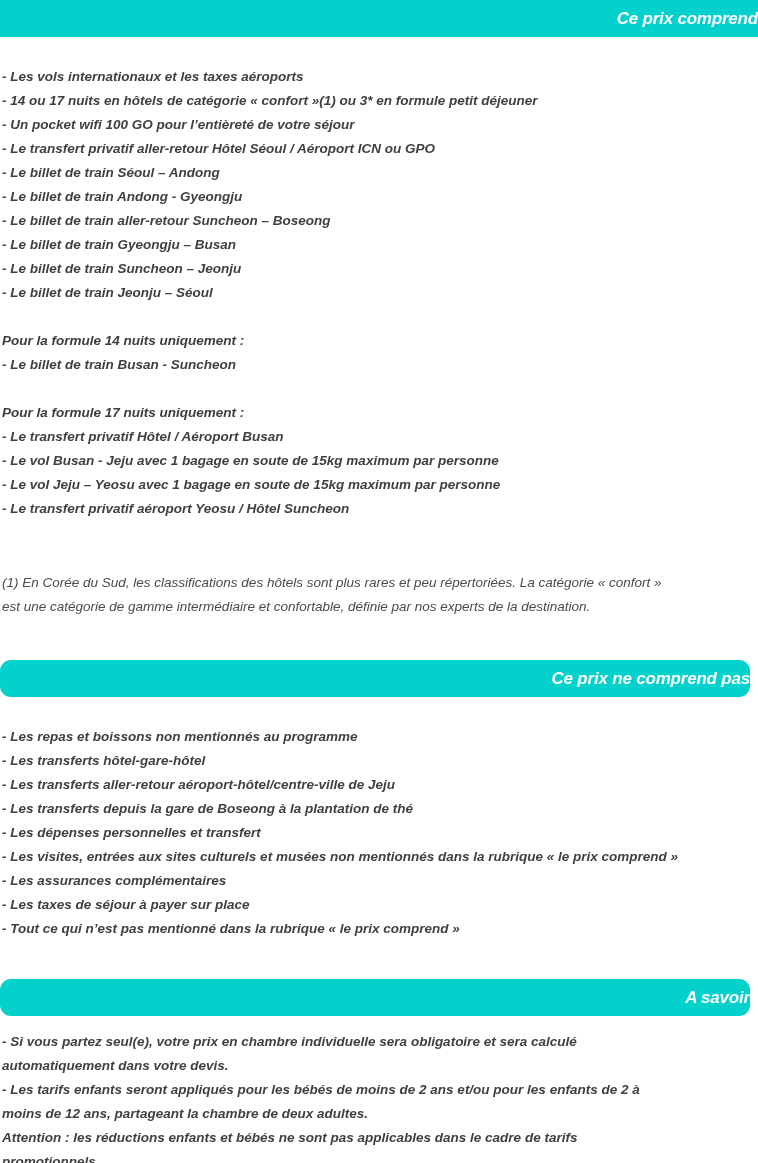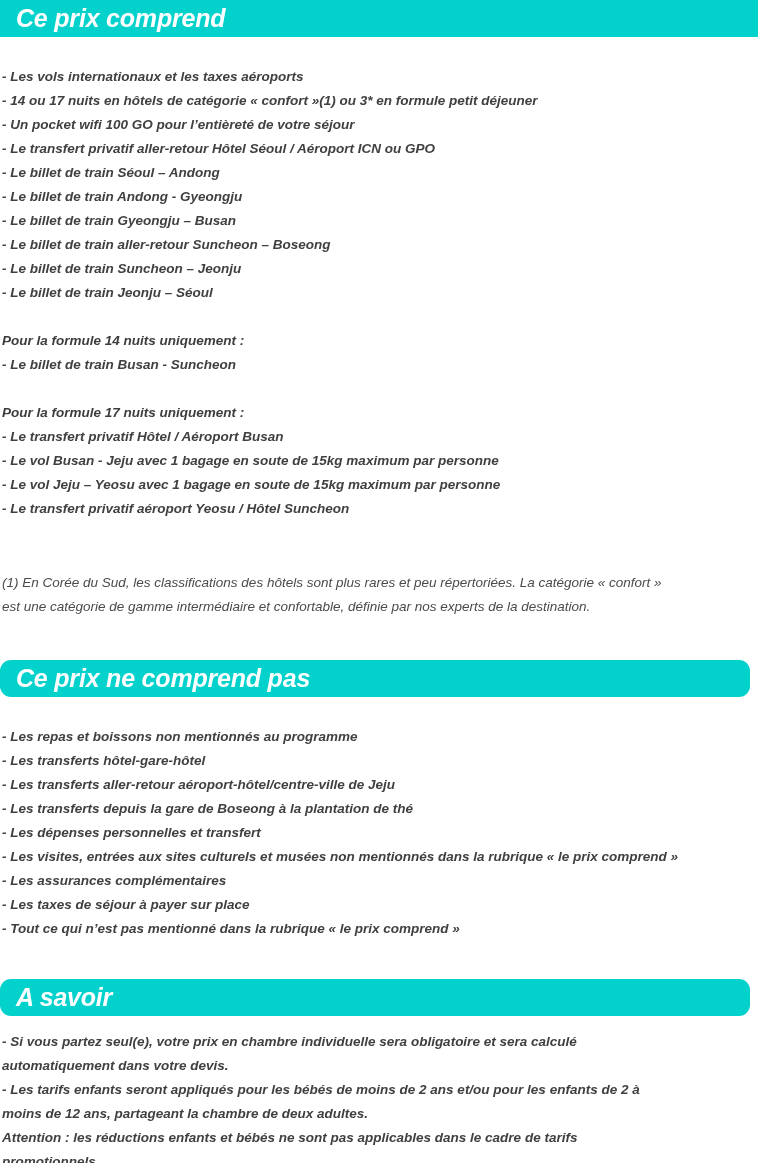--- a/index.html
+++ b/index.html
@@ -21,28 +21,29 @@
     position: relative;
     background: #ffffff;
   }
 
   
   .section-header {
     background: #03d1cc;
     color: #ffffff;
     font-style: italic;
     font-weight: bold;
-    font-size: 25px;
+    font-size: 17px;
     line-height: 37px;
     height: 37px;
     padding-left: 16px;
     box-sizing: border-box;
     letter-spacing: -0.2px;
     white-space: nowrap;
     overflow: hidden;
+    text-align: right;
   }
   .section-header.full-bleed { width: 758px; }
   .section-header.inset      { width: 750px; border-radius: 11px; }
 
   
   .body-block {
     padding-left: 2px;
     padding-right: 10px;
     box-sizing: border-box;
     width: 758px;
@@ -94,22 +95,22 @@
 
   <div class="spacer-28"></div>
 
   <div class="body-block">
     <div class="line">- Les vols internationaux et les taxes aéroports</div>
     <div class="line">- 14 ou 17 nuits en hôtels de catégorie « confort »(1) ou 3* en formule petit déjeuner</div>
     <div class="line">- Un pocket wifi 100 GO pour l’entièreté de votre séjour</div>
     <div class="line">- Le transfert privatif aller-retour Hôtel Séoul / Aéroport ICN ou GPO</div>
     <div class="line">- Le billet de train Séoul – Andong</div>
     <div class="line">- Le billet de train Andong - Gyeongju</div>
+    <div class="line">- Le billet de train aller-retour Suncheon – Boseong</div>
     <div class="line">- Le billet de train Gyeongju – Busan</div>
-    <div class="line">- Le billet de train aller-retour Suncheon – Boseong</div>
     <div class="line">- Le billet de train Suncheon – Jeonju</div>
     <div class="line">- Le billet de train Jeonju – Séoul</div>
   </div>
 
   <div class="spacer-24"></div>
 
   <div class="body-block">
     <div class="line bold">Pour la formule 14 nuits uniquement :</div>
     <div class="line">- Le billet de train Busan - Suncheon</div>
   </div>

